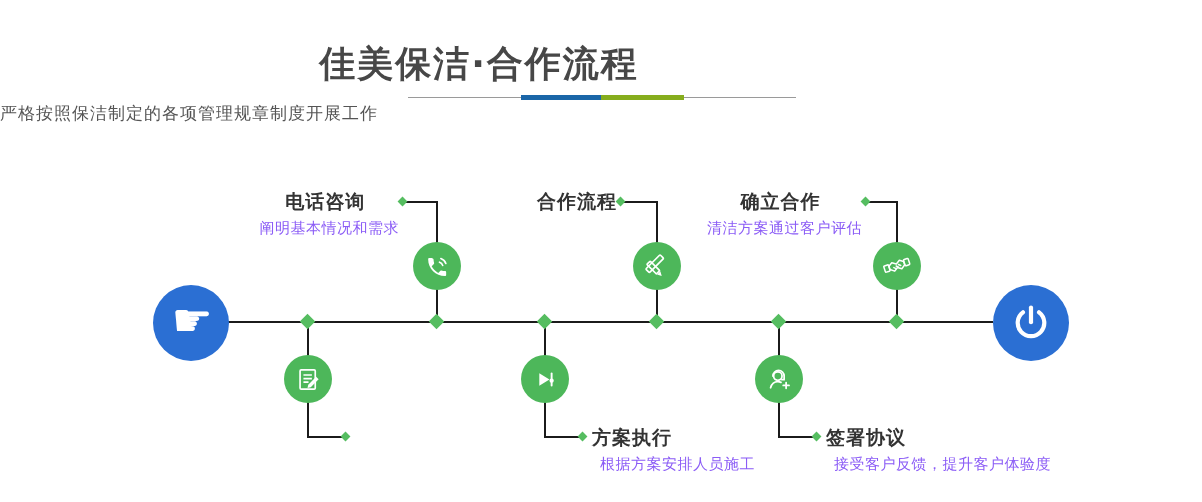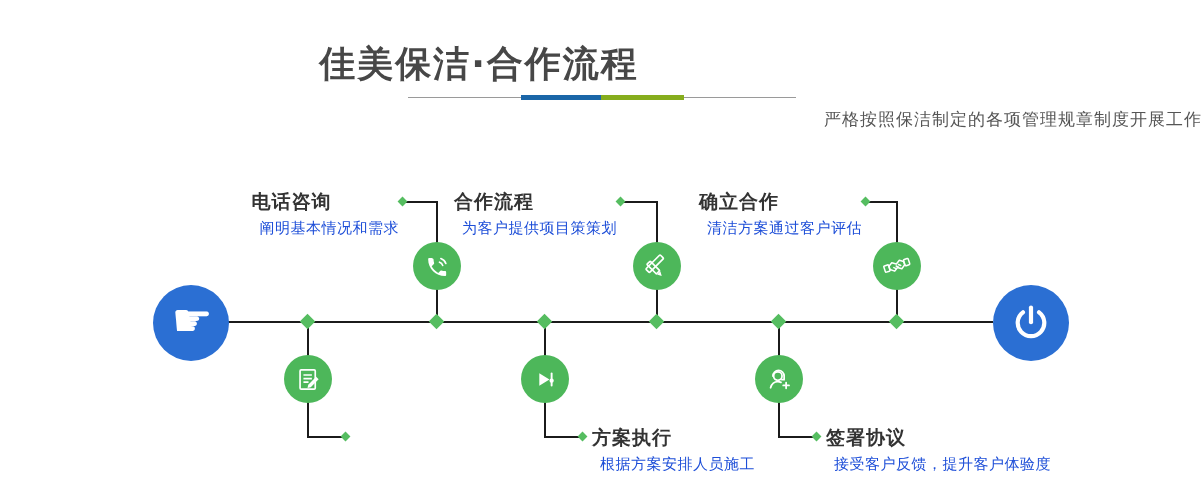--- a/index.html
+++ b/index.html
@@ -9,42 +9,42 @@
   }
   
   .hdr-title{
     position:absolute;top:40px;left:0;width:958px;margin:0;
     text-align:center;font-size:36px;font-weight:bold;color:#474747;letter-spacing:2px;
   }
   .d-thin{position:absolute;left:408px;top:97px;width:388px;height:1px;background:#9a9a9a;}
   .d-blue{position:absolute;left:521px;top:95px;width:80px;height:5px;}
   .d-green{position:absolute;left:601px;top:95px;width:83px;height:5px;}
   .hdr-sub{
-    position:absolute;top:108px;left:0;width:1202px;margin:0;
-    text-align:right;font-size:17px;color:#555555;letter-spacing:1px;
+    position:absolute;top:102px;left:0;width:1202px;margin:0;
+    text-align:left;font-size:17px;color:#555555;letter-spacing:1px;
   }
   
   .hline,.vline{position:absolute;background:#1b1b1b;}
   .hline{height:2px;}
   .vline{width:2px;}
   
   .dia{position:absolute;background:#55bd60;transform:rotate(45deg);}
   .dia.big{width:11px;height:11px;}
   .dia.small{width:7px;height:7px;}
   
   .bubble{position:absolute;border-radius:50%;display:flex;align-items:center;justify-content:center;}
   .bubble.blue{width:76px;height:76px;background:#2b6fd3;}
   .bubble.green{width:48px;height:48px;background:#4db75a;}
   .hand-glyph{color:#ffffff;font-size:46px;line-height:1;transform:translate(1px,-3px);}
   
   .lbl{position:absolute;}
-  .lbl.top{text-align:left;}
+  .lbl.top{text-align:center;}
   .lbl.bottom{text-align:left;}
   .lbl-title{font-size:19px;font-weight:bold;color:#333333;line-height:22px;letter-spacing:1px;}
-  .lbl-sub{font-size:15px;color:#1d4ed8;line-height:18px;margin-top:7px;letter-spacing:0.5px;white-space:nowrap;padding-left:8px;}
+  .lbl-sub{font-size:15px;color:#8b5cf6;line-height:18px;margin-top:7px;letter-spacing:0.5px;white-space:nowrap;padding-left:8px;}
   svg{display:block;}
 </style>
 </head>
 <body>
 
 <div class="stage">
 
   <h1 class="hdr-title">佳美保洁·合作流程</h1>
   <div class="d-thin"></div>
   <div class="d-blue" style="background:#1a66a8"></div>
@@ -153,21 +153,20 @@
       </g>
     </svg>
   </div>
 
   <div class="lbl top" style="right:803px;top:190px;">
     <div class="lbl-title">电话咨询</div>
     <div class="lbl-sub">阐明基本情况和需求</div>
   </div>
   <div class="lbl top" style="right:585px;top:190px;">
     <div class="lbl-title">合作流程</div>
-    <div class="lbl-sub">为客户提供项目策策划</div>
   </div>
   <div class="lbl top" style="right:340px;top:190px;">
     <div class="lbl-title">确立合作</div>
     <div class="lbl-sub">清洁方案通过客户评估</div>
   </div>
 
   <div class="lbl bottom" style="left:592px;top:426px;">
     <div class="lbl-title">方案执行</div>
     <div class="lbl-sub">根据方案安排人员施工</div>
   </div>

